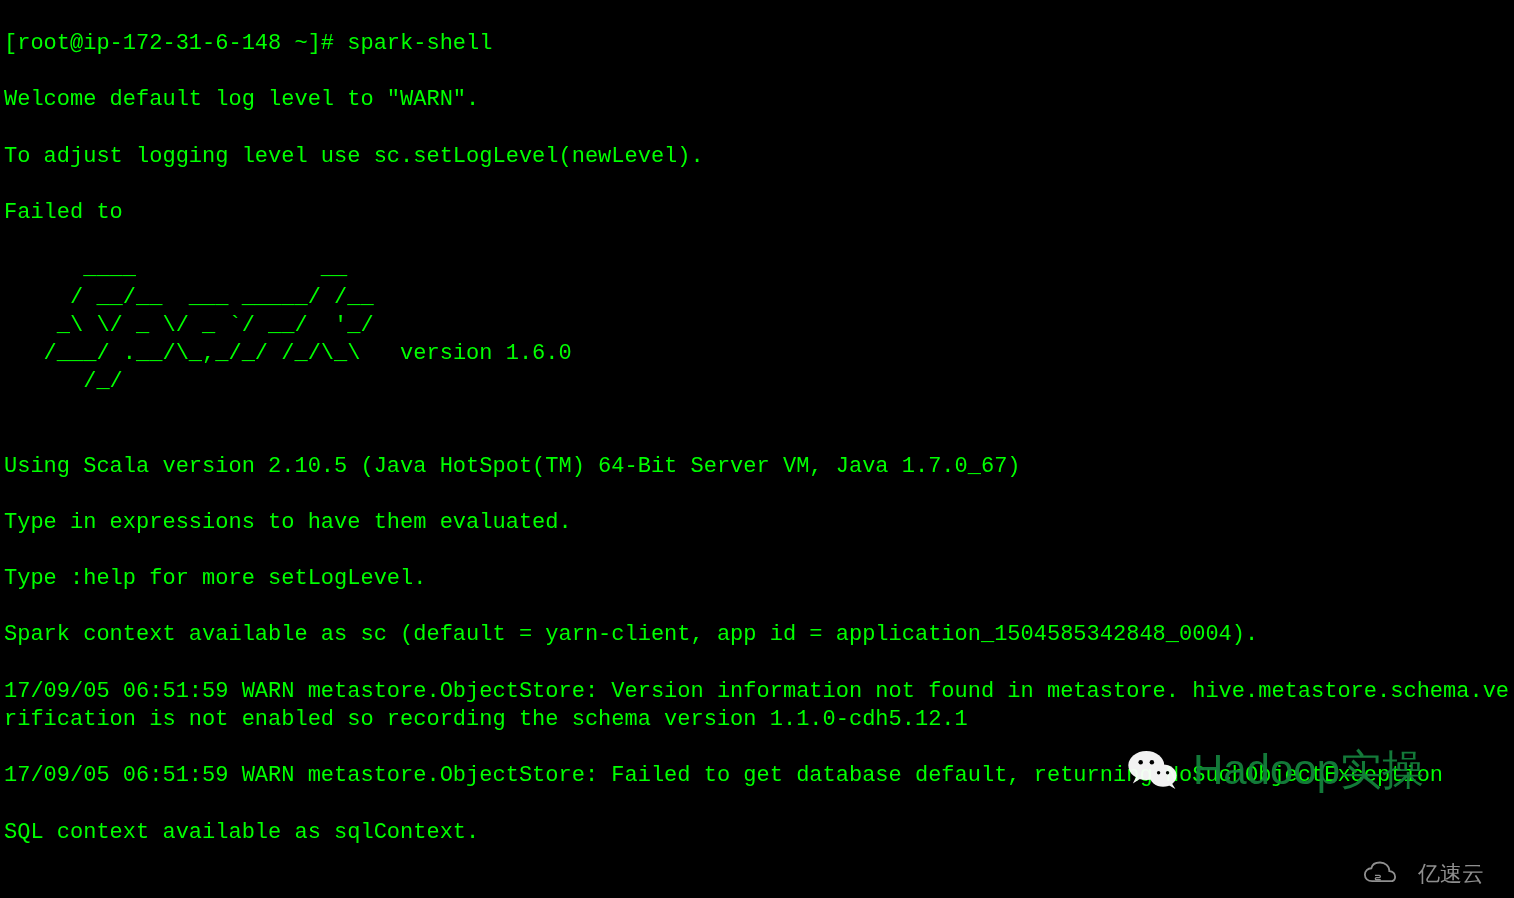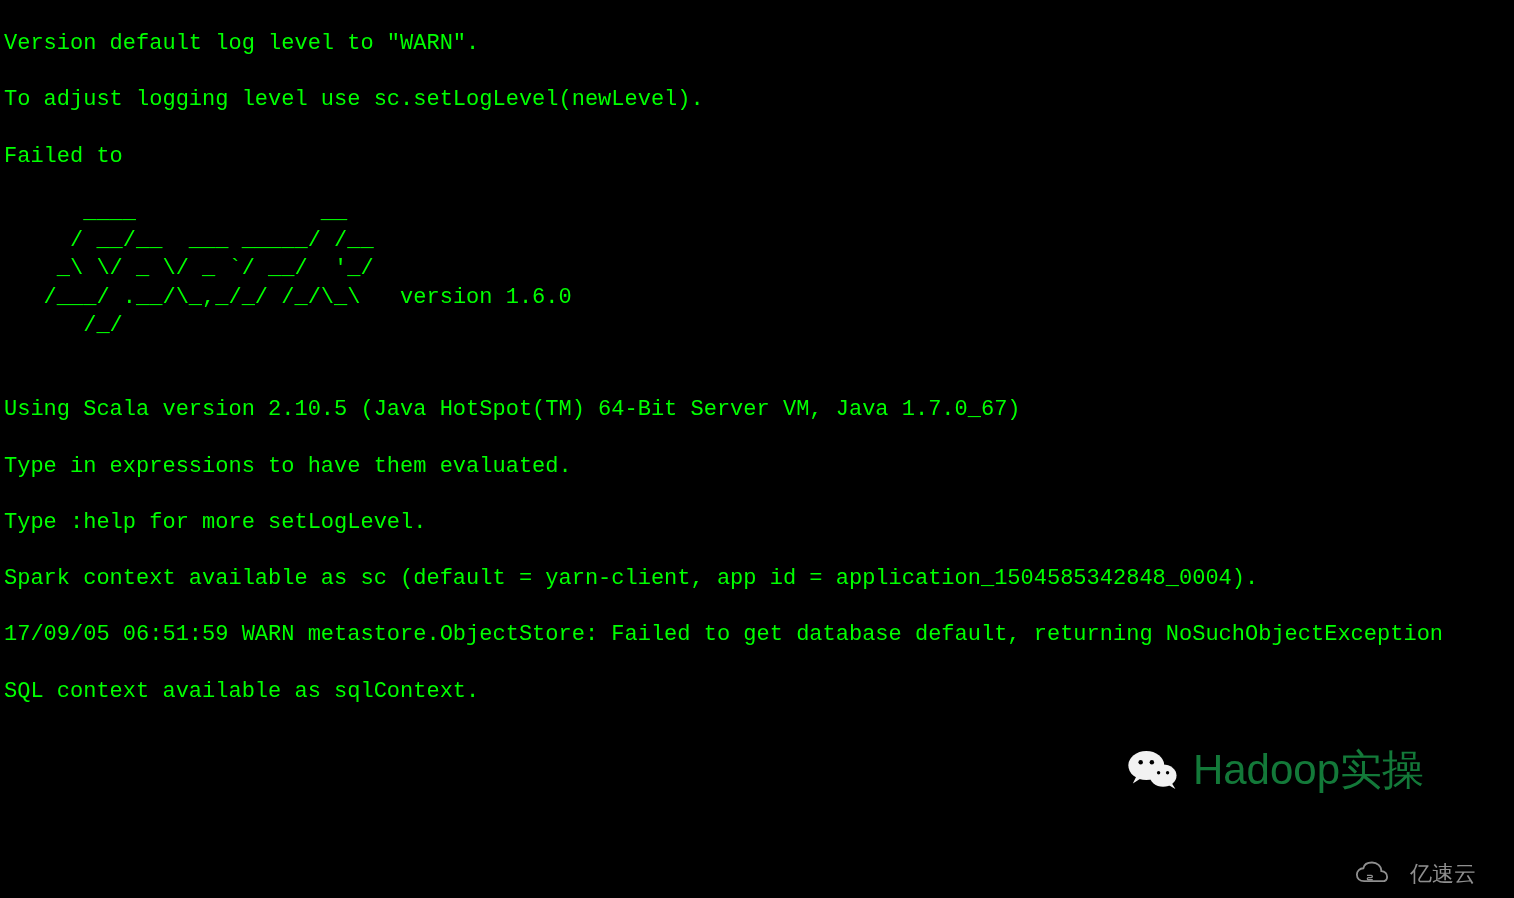--- a/index.html
+++ b/index.html
@@ -44,54 +44,56 @@
     .hadoop-text {
       color: #15803d;
       font-family: -apple-system, 'Helvetica Neue', Arial, sans-serif;
       font-size: 42px;
       font-weight: 500;
       white-space: nowrap;
     }
     .watermark-ysy {
       position: absolute;
       bottom: 10px;
-      right: 38px;
+      right: 30px;
       display: flex;
       align-items: center;
       gap: 20px;
       opacity: 0.7;
     }
     .ysy-cloud {
       width: 36px;
       height: 26px;
     }
     .ysy-text {
       color: #cccccc;
       font-family: -apple-system, 'Helvetica Neue', Arial, sans-serif;
       font-size: 22px;
       white-space: nowrap;
     }
   </style>
 </head>
 <body>
 
 <div class="terminal">
-<div class="line">Version default log level to "WARN".</div>
+<div class="line">[root@ip-172-31-6-148 ~]# spark-shell</div>
+<div class="line">Welcome default log level to "WARN".</div>
 <div class="line">To adjust logging level use sc.setLogLevel(newLevel).</div>
 <div class="line">Failed to</div>
 <div class="line">      ____              __
      / __/__  ___ _____/ /__
     _\ \/ _ \/ _ `/ __/  '_/
    /___/ .__/\_,_/_/ /_/\_\   version 1.6.0
       /_/</div>
 <div class="line"></div>
 <div class="line">Using Scala version 2.10.5 (Java HotSpot(TM) 64-Bit Server VM, Java 1.7.0_67)</div>
 <div class="line">Type in expressions to have them evaluated.</div>
 <div class="line">Type :help for more setLogLevel.</div>
 <div class="line">Spark context available as sc (default = yarn-client, app id = application_1504585342848_0004).</div>
+<div class="line">17/09/05 06:51:59 WARN metastore.ObjectStore: Version information not found in metastore. hive.metastore.schema.verification is not enabled so recording the schema version 1.1.0-cdh5.12.1</div>
 <div class="line">17/09/05 06:51:59 WARN metastore.ObjectStore: Failed to get database default, returning NoSuchObjectException</div>
 <div class="line">SQL context available as sqlContext.</div>
 <div class="line"></div>
 
 <div class="line"></div>
 
 
 <div class="line"></div>
 
 

